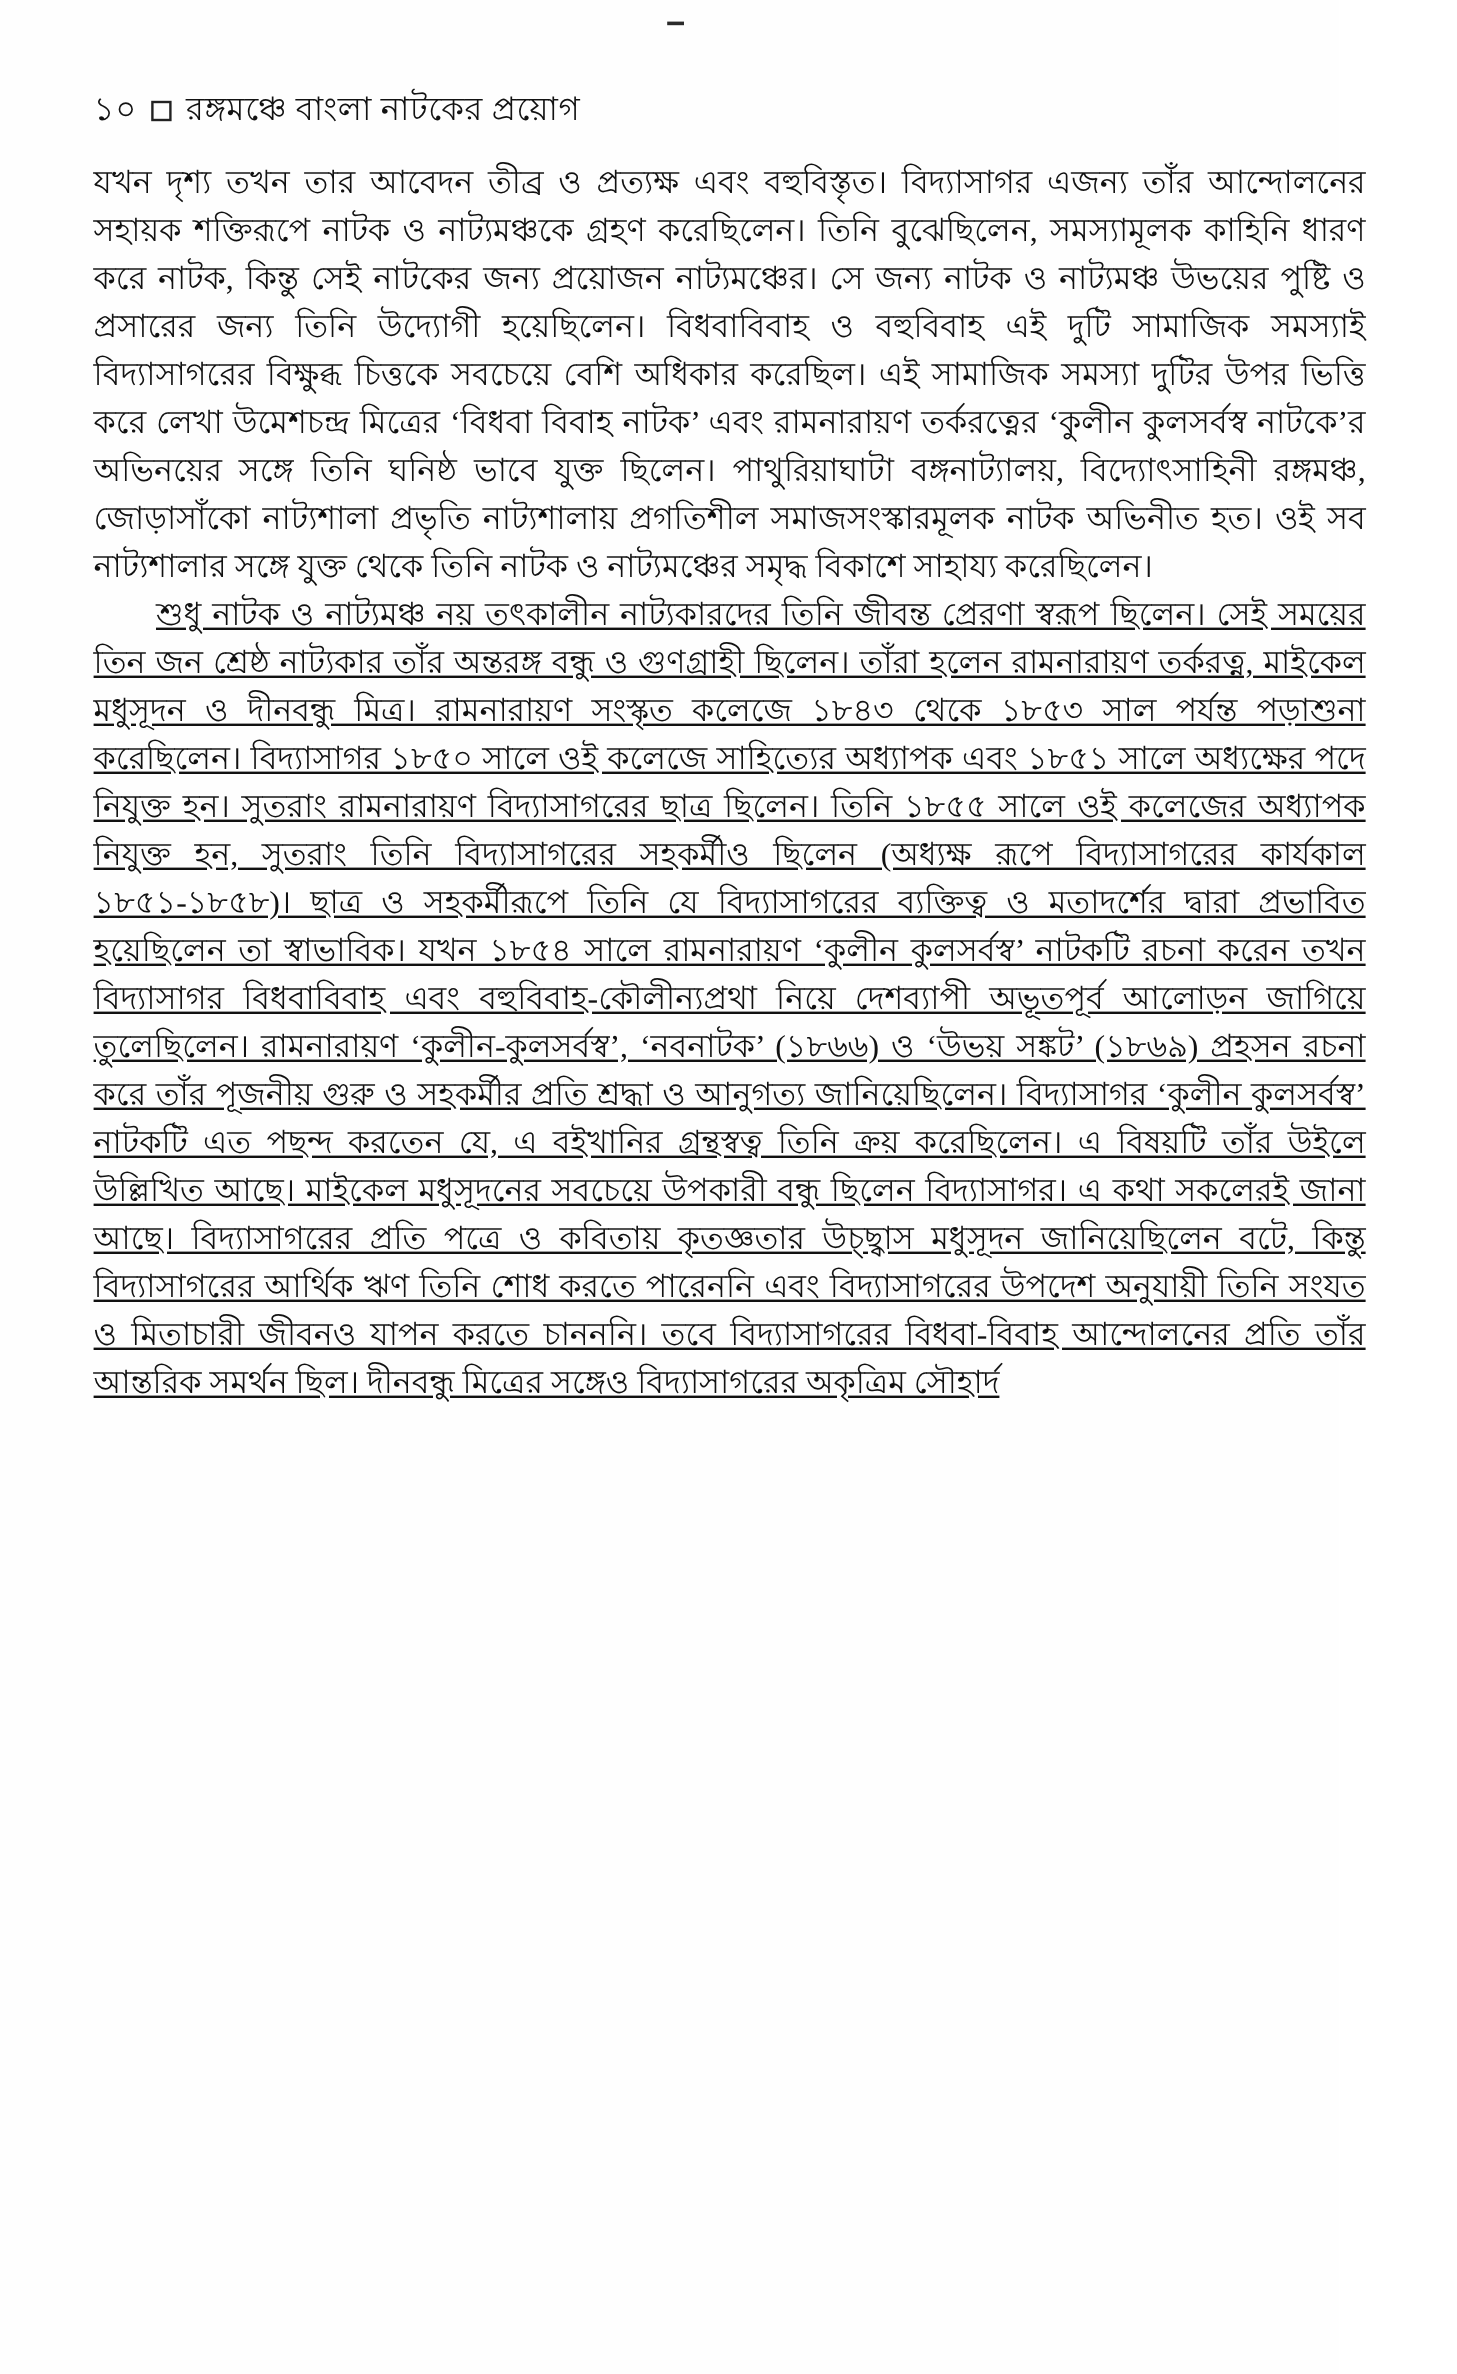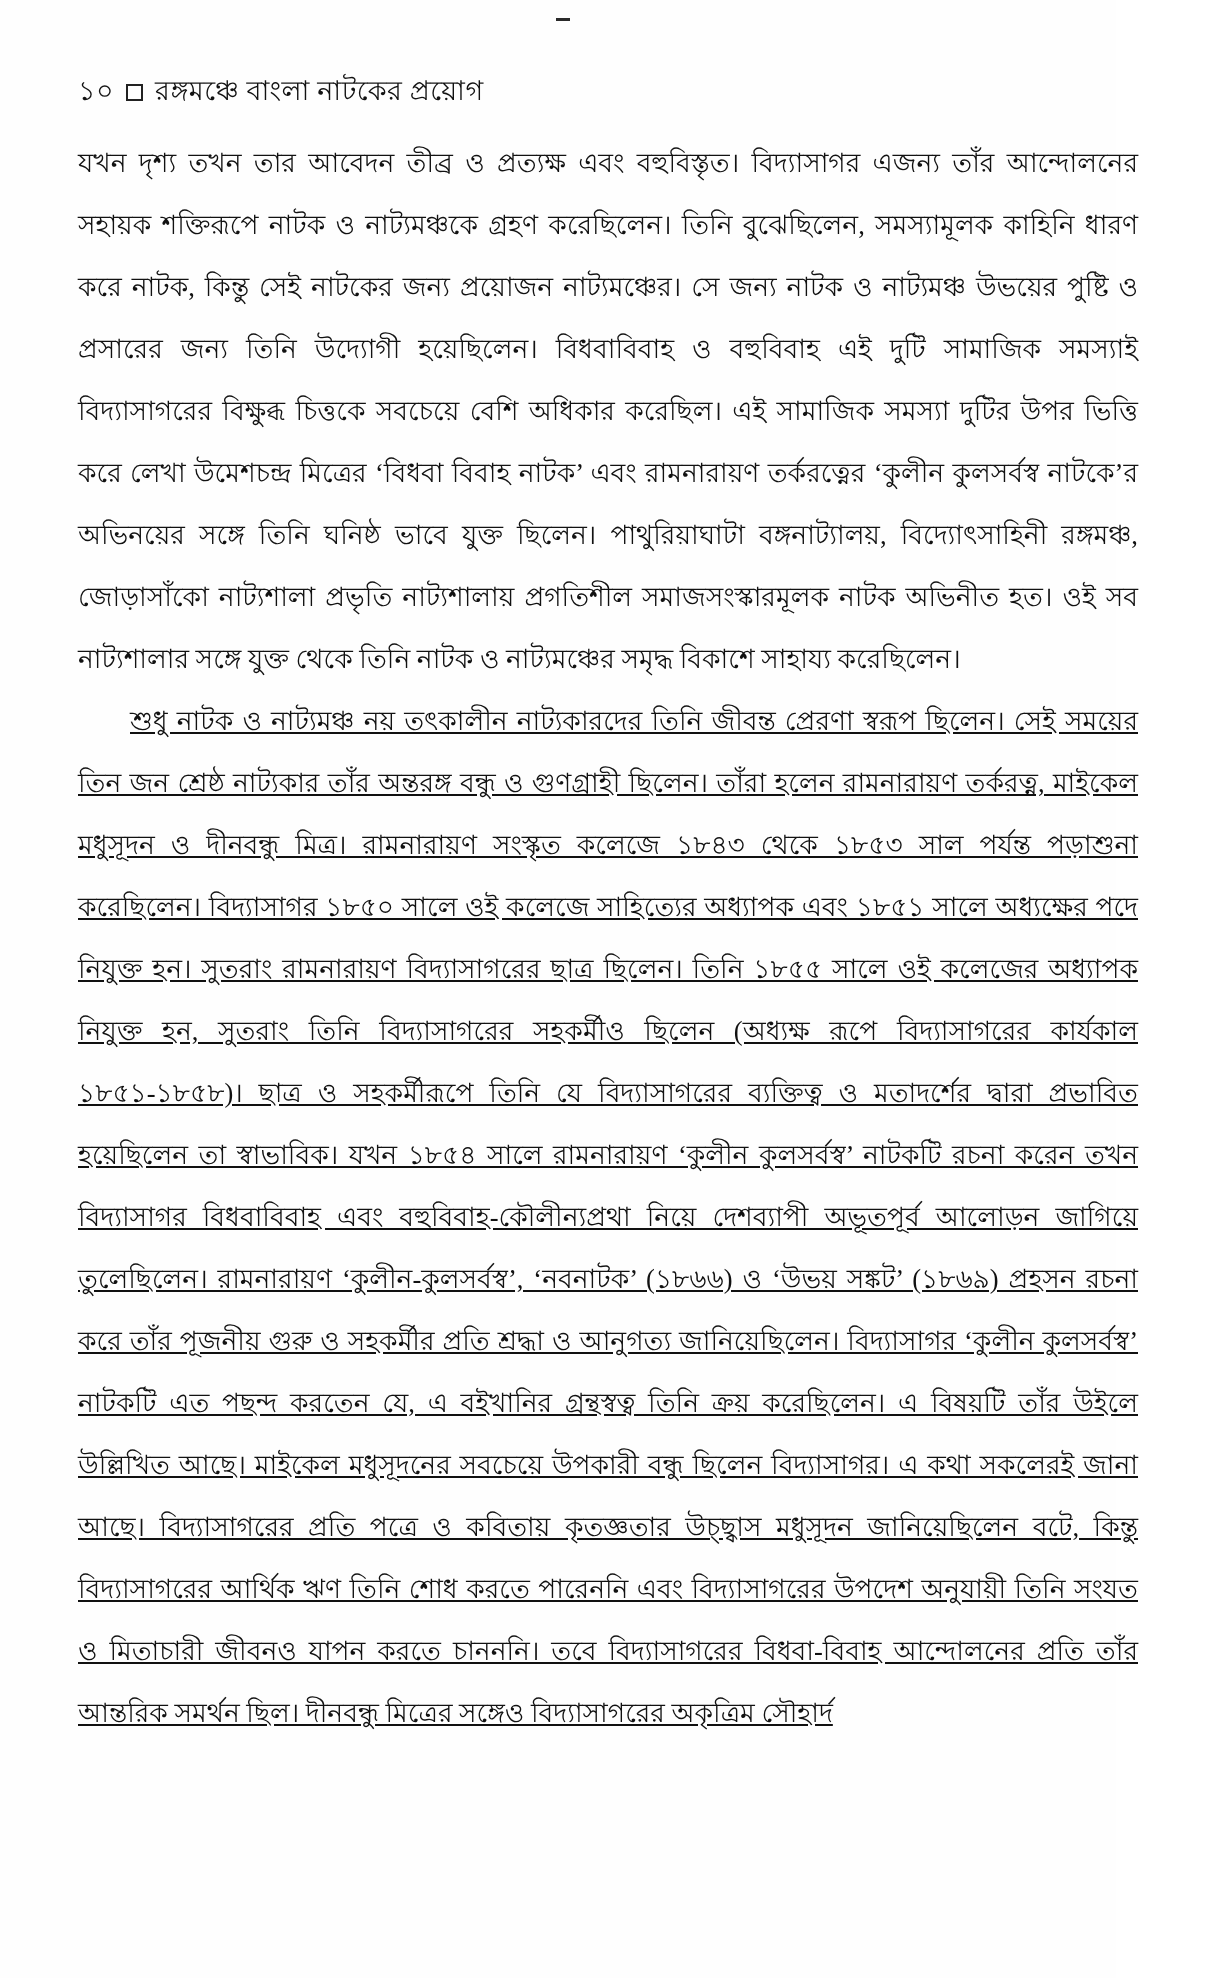--- a/index.html
+++ b/index.html
@@ -51,21 +51,21 @@
     border: 2px solid #222;
     margin: 0 12px 2px 0;
     vertical-align: middle;
   }
   .body-text {
     position: absolute;
     left: 78px;
     top: 132px;
     width: 1060px;
     font-size: 26.5px;
-    line-height: 62px;
+    line-height: 40px;
     text-align: justify;
     text-justify: inter-word;
     color: #111111;
   }
   .body-text p {
     margin: 0;
   }
   .body-text p.indent {
     text-indent: 52px;
     text-decoration: underline;

